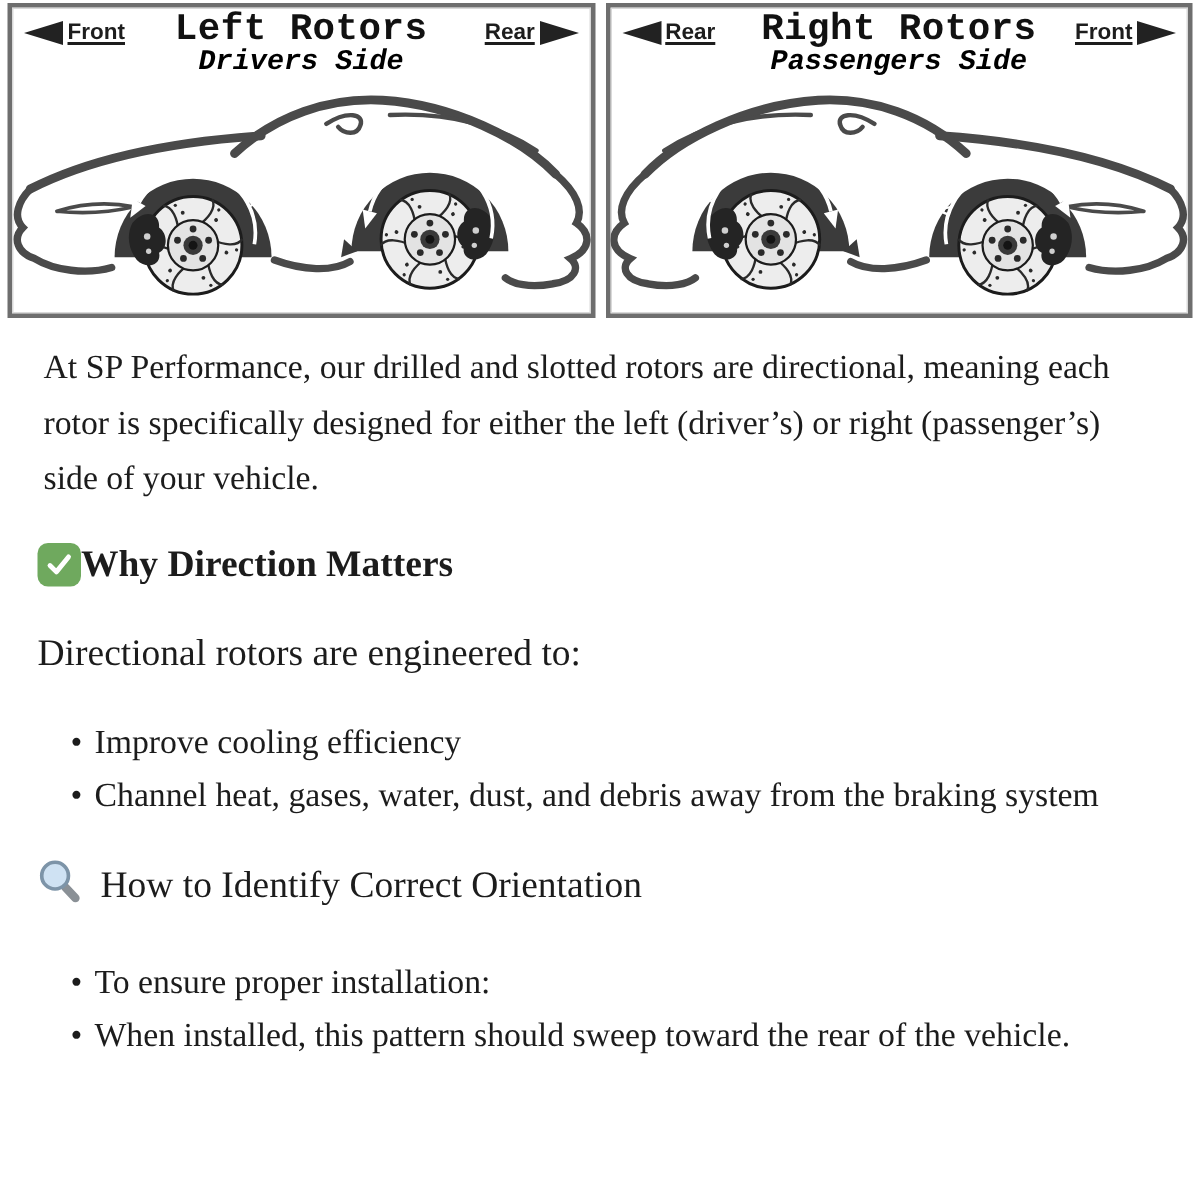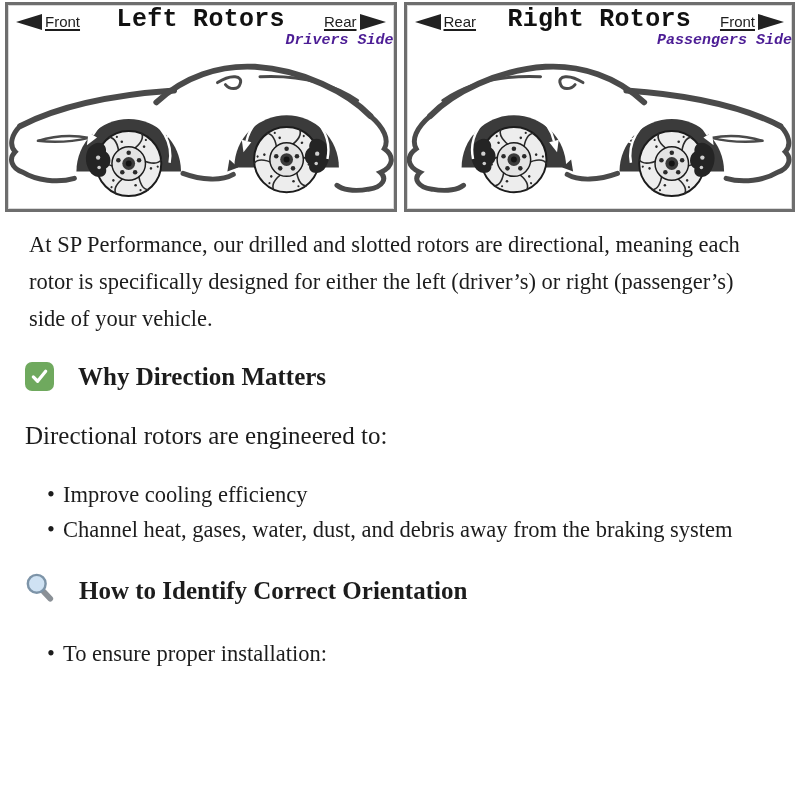--- a/index.html
+++ b/index.html
@@ -2,38 +2,38 @@
 <html><head>
 <meta charset="utf-8">
 <style>
   html,body{margin:0;padding:0;background:#ffffff;}
   body{width:800px;height:800px;overflow:hidden;font-family:"Liberation Serif",serif;color:#1c1c1c;}
 
   
   .diagram{display:flex;gap:7px;padding:2px 5px 0 5px;margin-bottom:14px;}
   .panel{flex:1;border:3px solid #6e6e6e;background:#fff;height:204px;position:relative;box-shadow:inset 0 0 0 1px #d9d9d9;}
   .panel-header{position:relative;height:48px;}
-  .dir{position:absolute;top:8px;display:flex;align-items:center;gap:3px;font-family:"Liberation Sans",sans-serif;font-weight:normal;font-size:15px;color:#1d1d1d;}
+  .dir{position:absolute;top:8px;display:flex;align-items:center;gap:3px;font-family:"Liberation Sans",sans-serif;font-weight:bold;font-size:15px;color:#1d1d1d;}
   .dir-left{left:8px;}
   .dir-right{right:8px;}
   .dir .lbl{text-decoration:underline;text-decoration-thickness:2px;text-underline-offset:2px;}
   .tri{width:0;height:0;border-top:8px solid transparent;border-bottom:8px solid transparent;}
   .tri-left{border-right:26px solid #222;}
   .tri-right{border-left:26px solid #222;}
   .titles{position:absolute;left:0;right:0;top:2px;text-align:center;font-family:Liberation Mono, monospace;}
   .panel-title{font-size:25px;font-weight:bold;letter-spacing:0.3px;color:#111;line-height:26px;}
-  .panel-sub{font-size:15px;font-weight:bold;font-style:italic;color:#4c1d95;line-height:16px;text-align:right;}
+  .panel-sub{font-size:19px;font-weight:bold;font-style:italic;color:#000000;line-height:16px;}
   .car-svg{display:block;width:100%;height:150px;}
 
   
   .content{padding:0 30px 0 25px;}
   .intro{font-size:22.5px;line-height:37px;margin:0 0 25px 4px;}
-  .sec-heading{display:flex;align-items:center;gap:24px;font-size:25px;margin:0 0 27px 0;}
+  .sec-heading{display:flex;align-items:center;gap:0;font-size:25px;margin:0 0 27px 0;}
   .sec-heading.bold{font-weight:bold;}
-  .sec-heading.regular{font-weight:bold;gap:24px;}
+  .sec-heading.regular{font-weight:normal;gap:12px;}
   .check-icon{width:29px;height:29px;border-radius:7px;background:#6fa95e;display:inline-flex;align-items:center;justify-content:center;flex:0 0 auto;}
   .lead{font-size:25px;line-height:36px;margin:0 0 23px 0;}
   ul.blist{list-style:none;margin:0 0 25px 0;padding:0 0 0 22px;}
   ul.blist li{position:relative;padding-left:16px;font-size:22.5px;line-height:35px;}
   ul.blist li::before{content:"\2022";position:absolute;left:0;top:0;}
   .mag-icon{flex:0 0 auto;}
 </style>
 </head>
 <body>
 
@@ -216,15 +216,16 @@
       <svg width="30" height="31" viewBox="0 0 32 33">
         <line x1="20" y1="21" x2="27" y2="28.5" stroke="#8a9096" stroke-width="6" stroke-linecap="round"></line>
         <circle cx="12.5" cy="12.5" r="9.5" fill="#cfe2f3" stroke="#7d94a8" stroke-width="2.6"></circle>
       </svg>
     </span>
     <span>How to Identify Correct Orientation</span>
   </h2>
 
   <ul class="blist">
     <li>To ensure proper installation:</li>
+    <li>When installed, this pattern should sweep toward the rear of the vehicle.</li>
   </ul>
 
 </div>
 
 </body></html>

